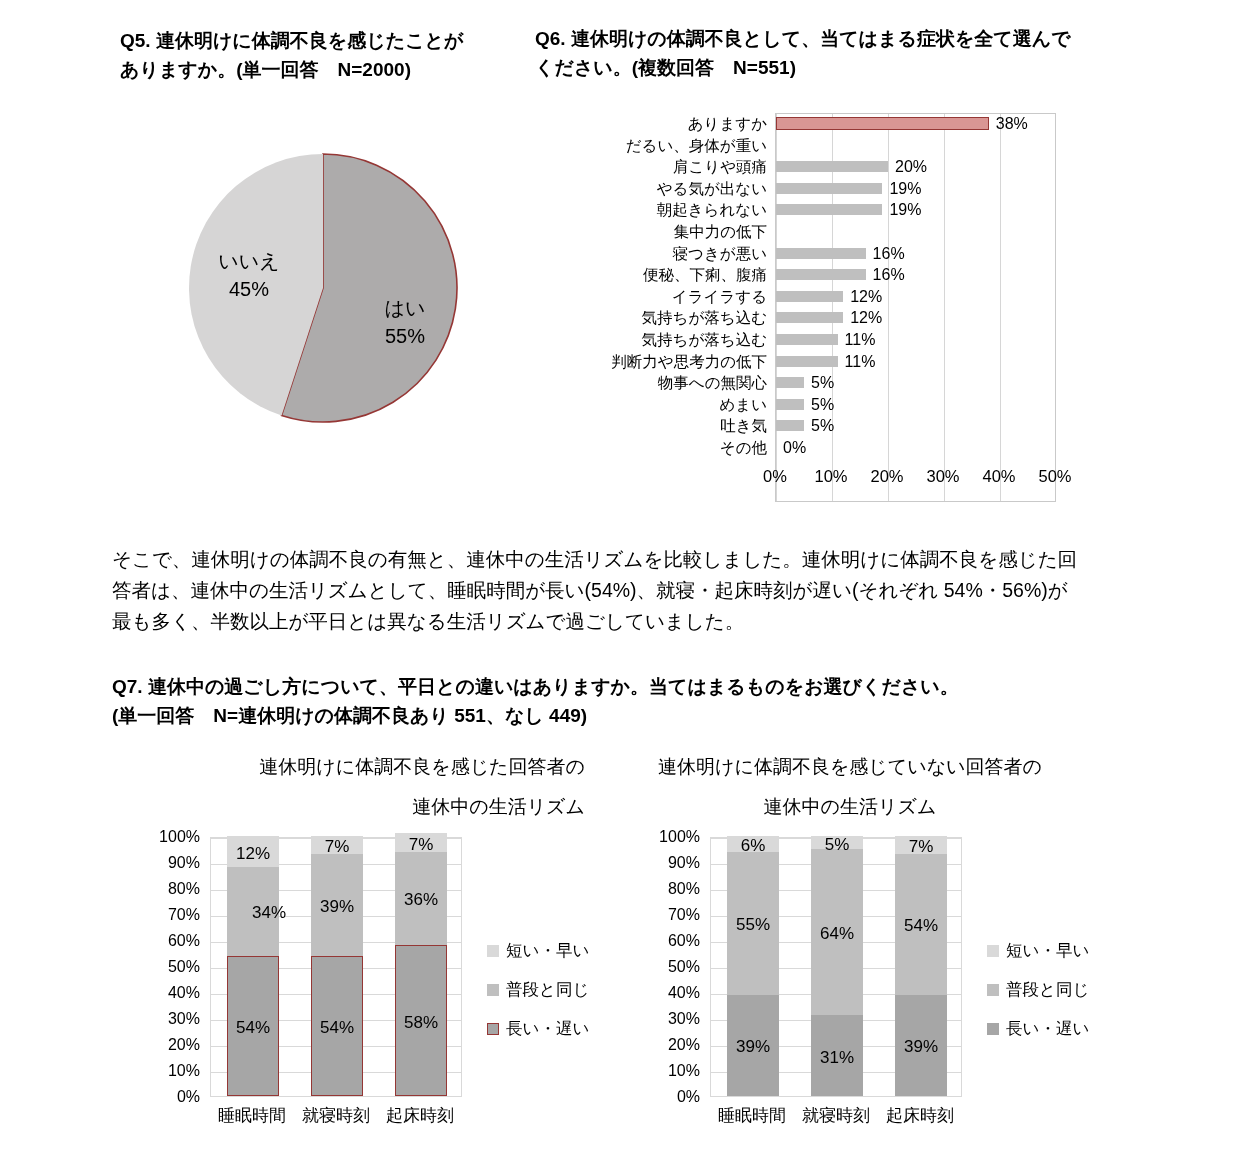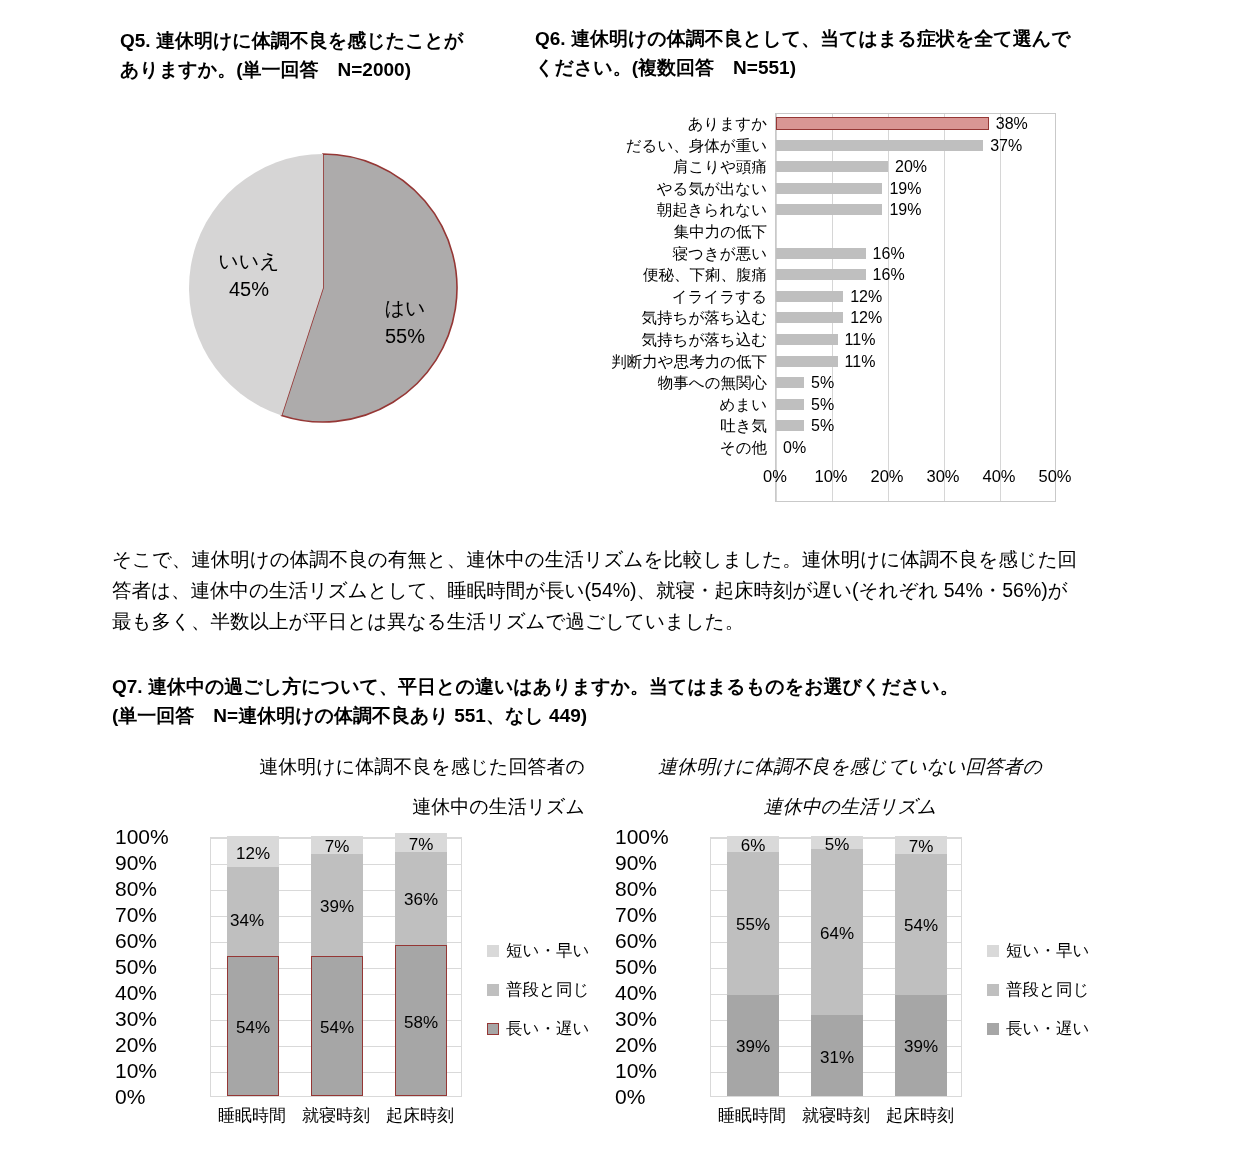--- a/index.html
+++ b/index.html
@@ -28,22 +28,22 @@
   .q6-xtick{position:absolute;top:2px;font-size:16.5px;transform:translateX(-50%)}
 
   
   .stk-block{position:absolute;width:520px;height:410px}
   .stk-title{position:absolute;left:0;top:2px;width:470px;text-align:center;
     font-size:19px;line-height:40px;white-space:pre-line}
   .stk-plot{position:absolute;left:95px;top:92px;width:252px;height:260px;
     border:1px solid #d9d9d9;
     background-image:linear-gradient(to bottom,#d9d9d9 1px,transparent 1px);
     background-size:100% 26px;}
-  .stk-ytick{position:absolute;left:0;width:85px;text-align:left;
-    font-size:21px;line-height:20px}
+  .stk-ytick{position:absolute;left:0;width:85px;text-align:right;
+    font-size:16px;line-height:20px}
   .stk-seg{position:absolute;width:52px}
   .stk-segval{position:absolute;width:64px;text-align:center;font-size:17px;line-height:20px}
   .stk-cat{position:absolute;top:359px;font-size:17px;width:90px;text-align:center;white-space:nowrap}
   .stk-legend{position:absolute;width:145px}
   .stk-legend-item{display:flex;align-items:center;height:20px;margin-bottom:19px}
   .stk-swatch{width:12px;height:12px;margin-right:7px;flex:0 0 12px}
   .stk-legend-label{font-size:16.5px;white-space:nowrap}
 
   svg text{font-family:"Liberation Sans","DejaVu Sans",sans-serif}
 </style>
@@ -67,24 +67,20 @@
     <div class="q6-plotbg"></div>
     <div class="q6-row">
       <div class="q6-label">ありますか</div>
       <div class="q6-track">
         <div class="q6-bar" style="width: 212.8px; background: rgb(217, 150, 148); border: 1.6px solid rgb(149, 55, 53); top: 4px; height: 13px;"></div>
         <div class="q6-val" style="left: 220.8px;">38%</div>
       </div>
     </div>
     <div class="q6-row">
       <div class="q6-label">だるい、身体が重い</div>
-      <div class="q6-track">
-        <div class="q6-bar" style="width: 207.2px; background: rgb(191, 191, 191);"></div>
-        <div class="q6-val" style="left: 215.2px;">37%</div>
-      </div>
     </div>
     <div class="q6-row">
       <div class="q6-label">肩こりや頭痛</div>
       <div class="q6-track">
         <div class="q6-bar" style="width: 112px; background: rgb(191, 191, 191);"></div>
         <div class="q6-val" style="left: 120px;">20%</div>
       </div>
     </div>
     <div class="q6-row">
       <div class="q6-label">やる気が出ない</div>
@@ -201,21 +197,21 @@
     <div class="stk-ytick" style="top: 212px;">50%</div>
     <div class="stk-ytick" style="top: 238px;">40%</div>
     <div class="stk-ytick" style="top: 264px;">30%</div>
     <div class="stk-ytick" style="top: 290px;">20%</div>
     <div class="stk-ytick" style="top: 316px;">10%</div>
     <div class="stk-ytick" style="top: 342px;">0%</div>
     <div class="stk-plot">
       <div class="stk-seg" style="left: 16px; bottom: 0px; height: 140.4px; background: rgb(166, 166, 166); border: 1.6px solid rgb(149, 55, 53);"></div>
       <div class="stk-segval" style="left: 10px; top: 179.8px;">54%</div>
       <div class="stk-seg" style="left: 16px; bottom: 140.4px; height: 88.4px; background: rgb(191, 191, 191);"></div>
-      <div class="stk-segval" style="left: 4px; top: 65.4px; margin-top: 8px;">34%</div>
+      <div class="stk-segval" style="left: 26px; top: 65.4px;">34%</div>
       <div class="stk-seg" style="left: 16px; bottom: 228.8px; height: 31.2px; background: rgb(217, 217, 217);"></div>
       <div class="stk-segval" style="left: 10px; top: 5.6px;">12%</div>
       <div class="stk-seg" style="left: 100px; bottom: 0px; height: 140.4px; background: rgb(166, 166, 166); border: 1.6px solid rgb(149, 55, 53);"></div>
       <div class="stk-segval" style="left: 94px; top: 179.8px;">54%</div>
       <div class="stk-seg" style="left: 100px; bottom: 140.4px; height: 101.4px; background: rgb(191, 191, 191);"></div>
       <div class="stk-segval" style="left: 94px; top: 58.9px;">39%</div>
       <div class="stk-seg" style="left: 100px; bottom: 241.8px; height: 18.2px; background: rgb(217, 217, 217);"></div>
       <div class="stk-segval" style="left: 94px; top: -0.9px;">7%</div>
       <div class="stk-seg" style="left: 184px; bottom: 0px; height: 150.8px; background: rgb(166, 166, 166); border: 1.6px solid rgb(149, 55, 53);"></div>
       <div class="stk-segval" style="left: 178px; top: 174.6px;">58%</div>
@@ -237,21 +233,21 @@
         <div class="stk-legend-label">普段と同じ</div>
       </div>
       <div class="stk-legend-item">
         <div class="stk-swatch" style="background: rgb(166, 166, 166); border: 1.6px solid rgb(149, 55, 53);"></div>
         <div class="stk-legend-label">長い・遅い</div>
       </div>
     </div>
   </div>
 
 <div class="stk-block" style="left:615px;top:745px">
-    <div class="stk-title" style="white-space: pre-line; font-style: italic;">連休明けに体調不良を感じていない回答者の
+    <div class="stk-title" style="white-space: pre-line;">連休明けに体調不良を感じていない回答者の
 連休中の生活リズム</div>
     <div class="stk-ytick" style="top: 82px;">100%</div>
     <div class="stk-ytick" style="top: 108px;">90%</div>
     <div class="stk-ytick" style="top: 134px;">80%</div>
     <div class="stk-ytick" style="top: 160px;">70%</div>
     <div class="stk-ytick" style="top: 186px;">60%</div>
     <div class="stk-ytick" style="top: 212px;">50%</div>
     <div class="stk-ytick" style="top: 238px;">40%</div>
     <div class="stk-ytick" style="top: 264px;">30%</div>
     <div class="stk-ytick" style="top: 290px;">20%</div>

